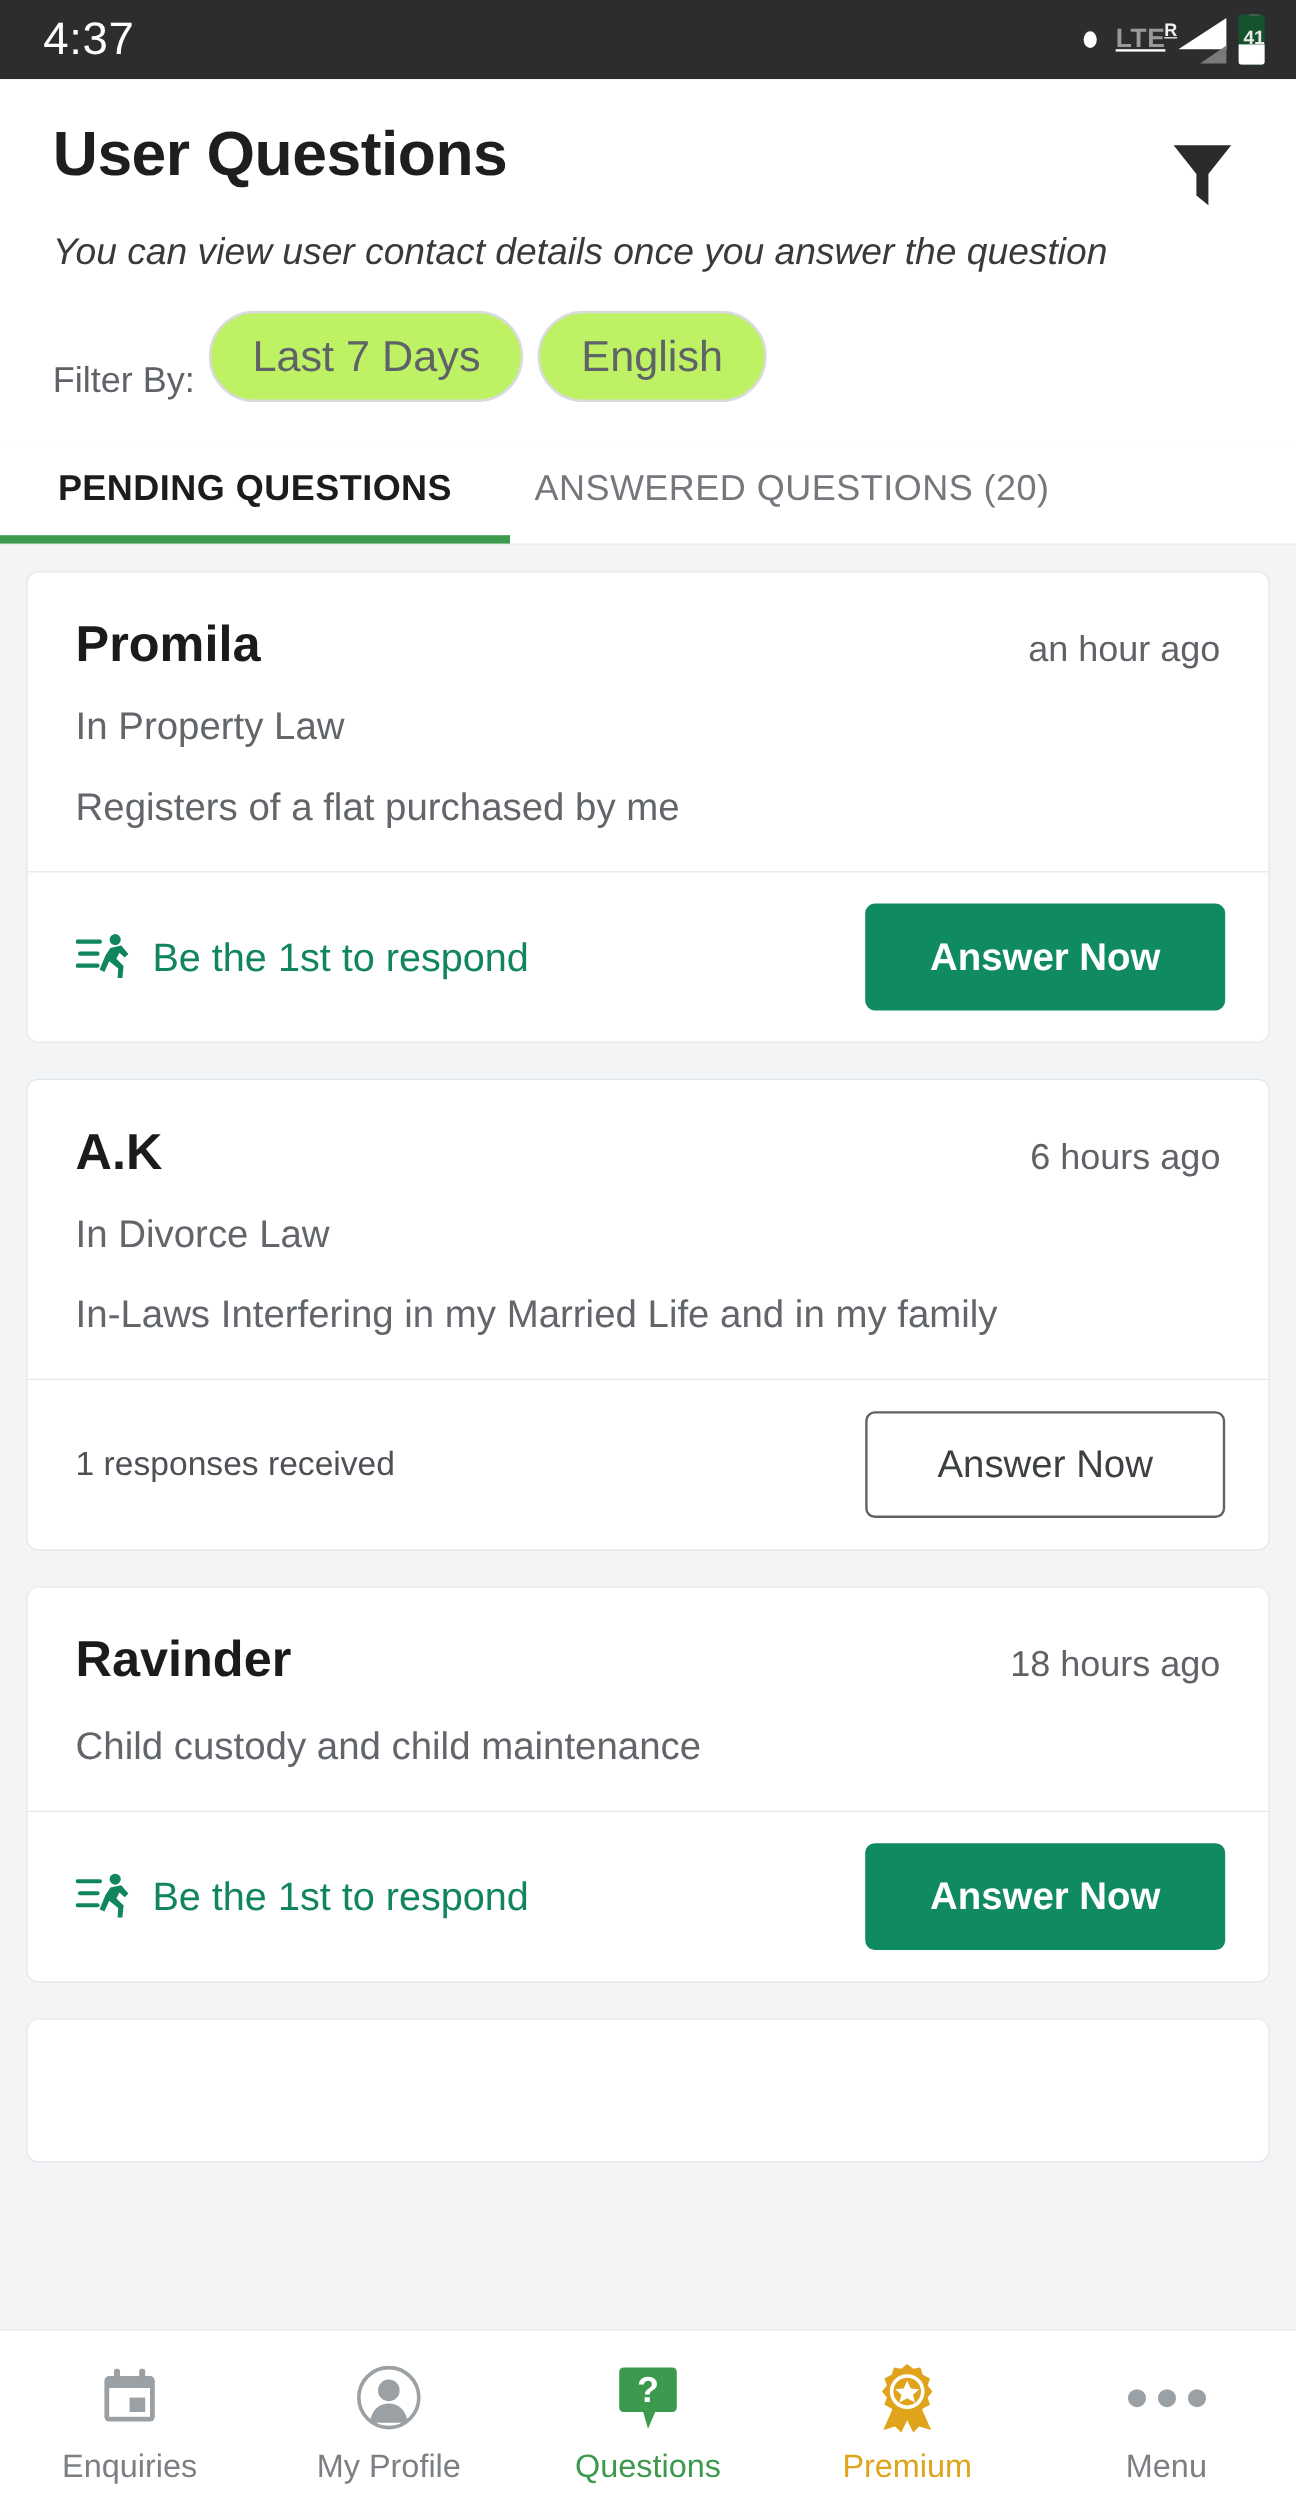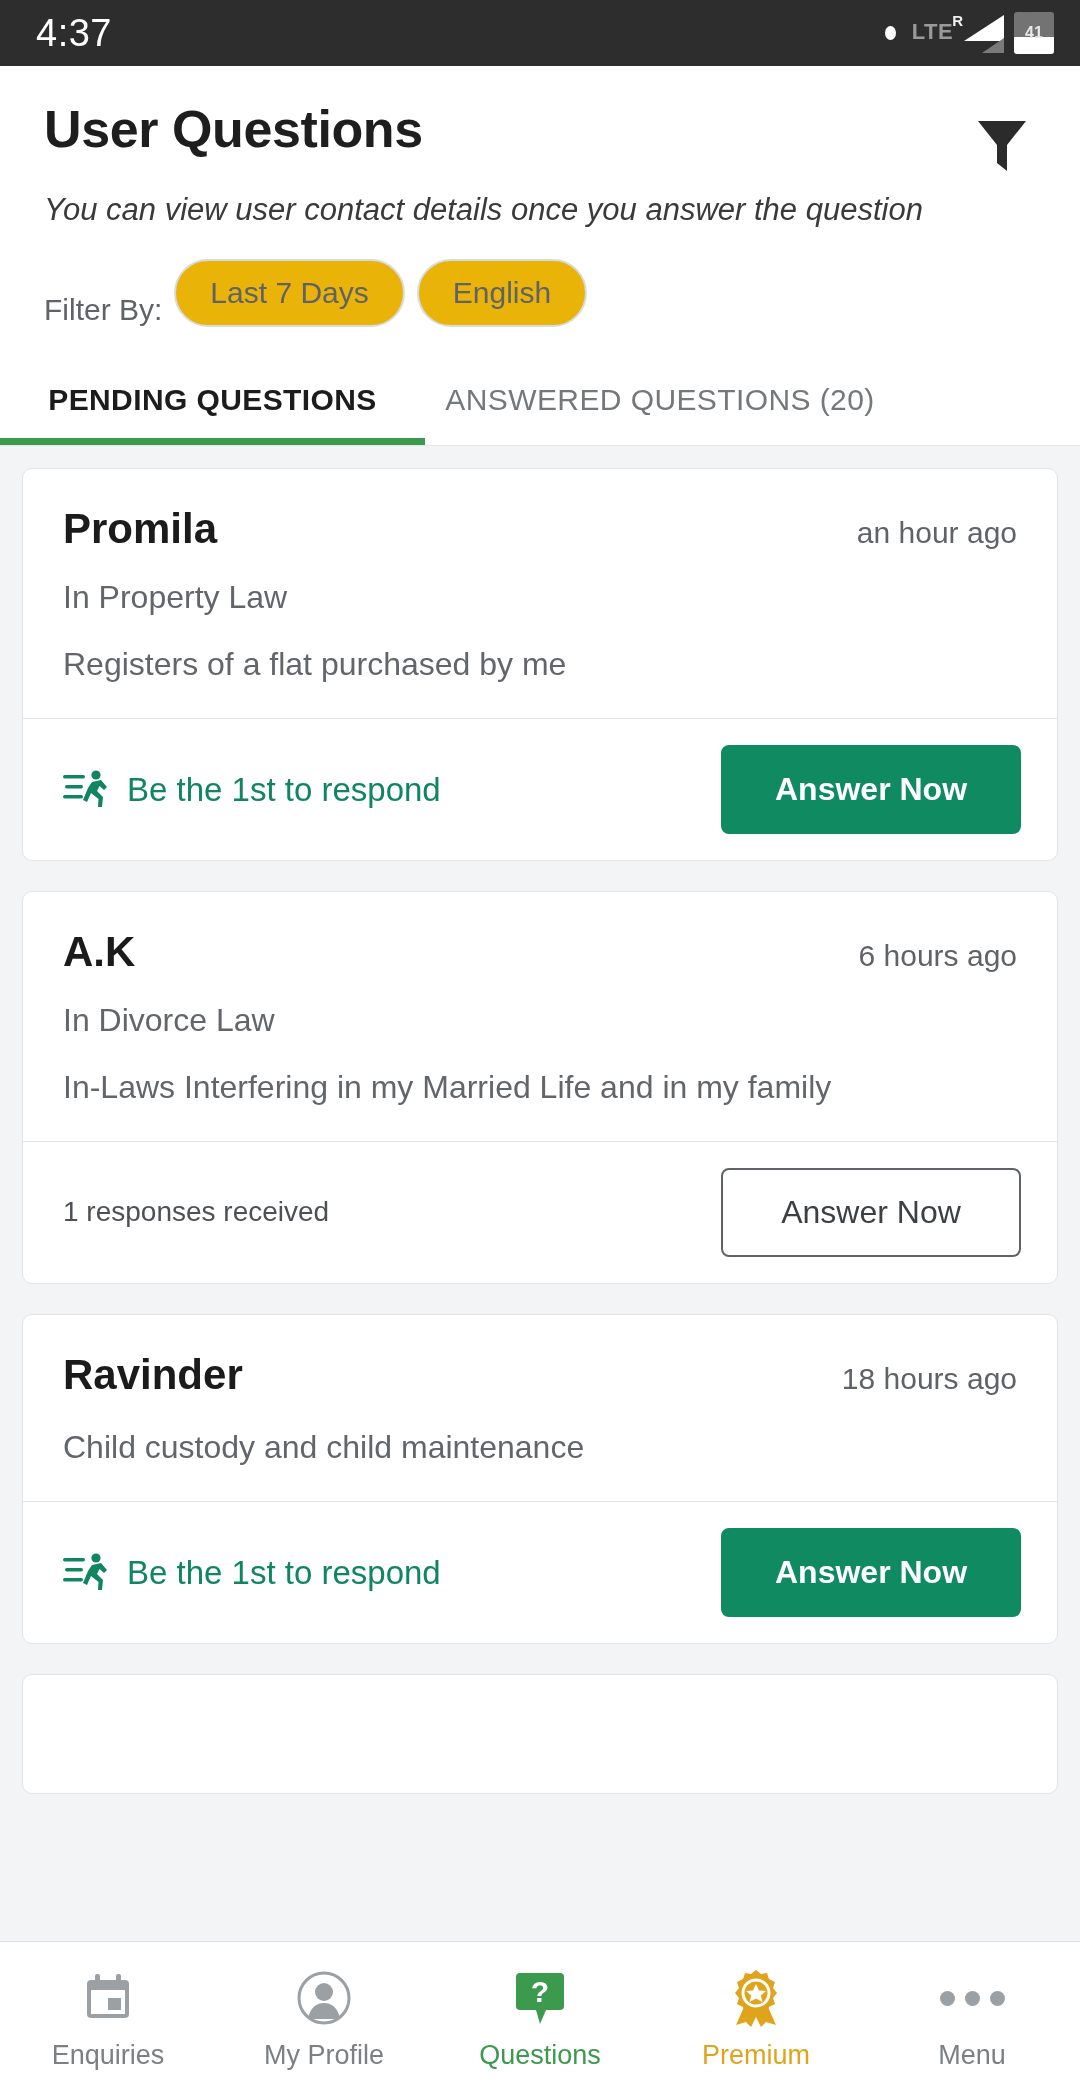--- a/index.html
+++ b/index.html
@@ -30,21 +30,21 @@
     display: flex;
     align-items: center;
     gap: 10px;
   }
   .status-dot {
     width: 11px; height: 14px;
     background: #ffffff;
     border-radius: 50%;
     margin-right: 6px;
   }
-  .lte-group { position: relative; display: flex; align-items: flex-start; }
+  .lte-group { position: relative; display: flex; align-items: center; text-decoration: underline; }
   .lte-text {
     font-size: 22px;
     font-weight: 700;
     color: #9a9a9a;
     letter-spacing: 0.5px;
     line-height: 1;
     padding-bottom: 2px;
   }
   .lte-sup {
     font-size: 15px;
@@ -63,25 +63,25 @@
     border-bottom: 26px solid #ffffff;
   }
   .sig-part {
     position: absolute; right: 0; bottom: 0;
     width: 0; height: 0;
     border-left: 22px solid transparent;
     border-bottom: 15px solid #7a7a7a;
   }
   .batt {
     position: relative;
-    width: 40px; height: 42px;
+    width: 22px; height: 42px;
     border-radius: 3px;
-    background: #737373;
+    background: #14532d;
     overflow: hidden;
-    display: flex; align-items: center; justify-content: center;
+    display: flex; align-items: center; justify-content: flex-end;
   }
   .batt:before {
     content: ""; position: absolute;
     top: -5px; left: 8px;
     width: 10px; height: 6px;
     background: #6d6d6d; border-radius: 2px;
   }
   .batt-fill {
     position: absolute; left: 0; bottom: 0;
     width: 100%; height: 41%;
@@ -130,23 +130,23 @@
     padding-bottom: 34px;
   }
   .filter-label {
     font-size: 30px;
     color: #5f6368;
   }
   .chip {
     border: 2px solid #d8dbdf;
     border-radius: 44px;
     padding: 15px 34px;
-    font-size: 30px;
+    font-size: 36px;
     color: #5f6368;
-    background: #eab308;
+    background: #bef264;
     white-space: nowrap;
   }
 
   
   .tabs {
     background: #ffffff;
     display: flex;
     position: relative;
     border-bottom: 1px solid #e4e6e9;
   }

